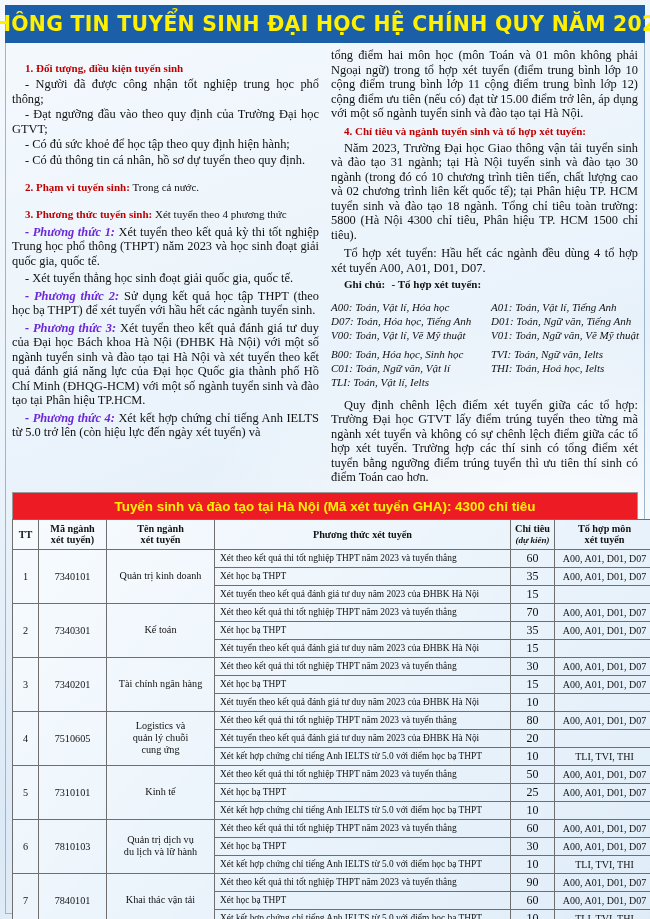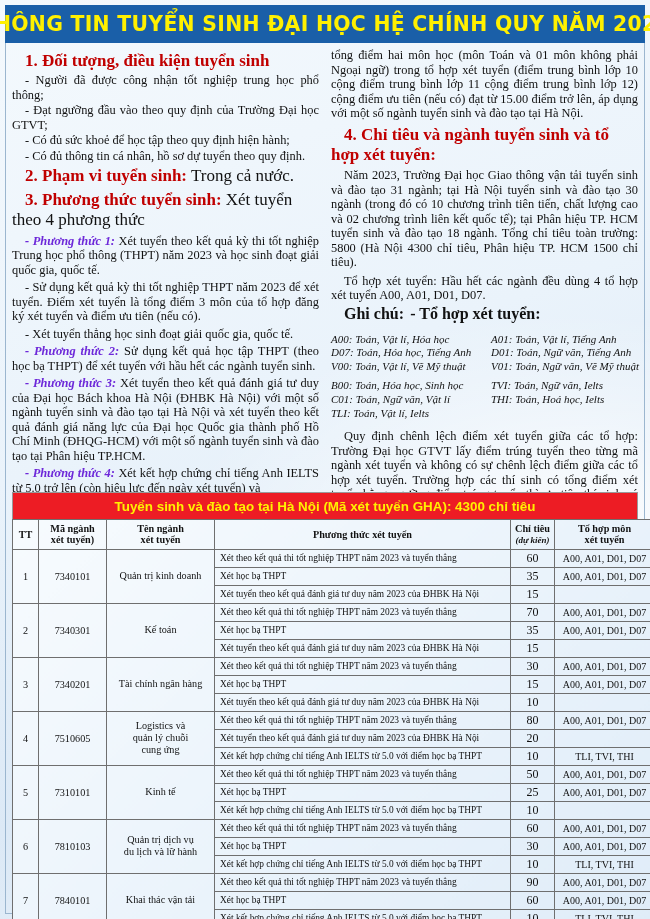--- a/index.html
+++ b/index.html
@@ -39,26 +39,26 @@
   }
   
   .cols{
     position:absolute;left:12px;top:48px;width:626px;height:430px;
     display:flex;gap:12px;
   }
   .col{width:307px;}
   p{margin:0 0 1px 0;line-height:1.17;font-size:12.4px;color:#111;text-align:justify;}
   p.ind{text-indent:13px;}
   .h-red{
-    color:#c00000;font-weight:bold;font-size:17px;
-    margin:3px 0 2px 0;text-indent:13px;line-height:1.2;
+    color:#c00000;font-weight:bold;font-size:11px;
+    margin:14px 0 2px 0;text-indent:13px;line-height:1.2;
   }
   .h-red .rest{color:#111;font-weight:normal;}
   .pt{color:#6d28d9;font-style:italic;font-weight:bold;}
-  .note-h{font-weight:bold;color:#111;font-size:16px;}
+  .note-h{font-weight:bold;color:#111;font-size:11px;}
   .combos{
     display:grid;grid-template-columns:158px 1fr;
     column-gap:2px;row-gap:0px;margin-top:9px;
   }
   .combos span{
     font-style:italic;font-size:11px;color:#111;line-height:1.27;
     white-space:nowrap;
   }
   .combos .gap{height:5px;grid-column:1 / -1;}
   
@@ -106,21 +106,20 @@
     <p class="ind">- Người đã được công nhận tốt nghiệp trung học phổ thông;</p>
     <p class="ind">- Đạt ngưỡng đầu vào theo quy định của Trường Đại học GTVT;</p>
     <p class="ind">- Có đủ sức khoẻ để học tập theo quy định hiện hành;</p>
     <p class="ind">- Có đủ thông tin cá nhân, hồ sơ dự tuyển theo quy định.</p>
 
     <div class="h-red"><span>2. Phạm vi tuyển sinh:</span><span class="rest"> Trong cả nước.</span></div>
 
     <div class="h-red"><span>3. Phương thức tuyển sinh:</span><span class="rest"> Xét tuyển theo 4 phương thức</span></div>
 
     <p class="ind" style="margin-top:3px"><span class="pt">- Phương thức 1:</span><span> Xét tuyển theo kết quả kỳ thi tốt nghiệp Trung học phổ thông (THPT) năm 2023 và học sinh đoạt giải quốc gia, quốc tế.</span></p>
-    <p class="ind" style="margin-top:3px">- Sử dụng kết quả kỳ thi tốt nghiệp THPT năm 2023 để xét tuyển. Điểm xét tuyển là tổng điểm 3 môn của tổ hợp đăng ký xét tuyển và điểm ưu tiên (nếu có).</p>
     <p class="ind" style="margin-top:3px">- Xét tuyển thẳng học sinh đoạt giải quốc gia, quốc tế.</p>
 
     <p class="ind" style="margin-top:3px"><span class="pt">- Phương thức 2:</span><span> Sử dụng kết quả học tập THPT (theo học bạ THPT) để xét tuyển với hầu hết các ngành tuyển sinh.</span></p>
 
     <p class="ind" style="margin-top:3px"><span class="pt">- Phương thức 3:</span><span> Xét tuyển theo kết quả đánh giá tư duy của Đại học Bách khoa Hà Nội (ĐHBK Hà Nội) với một số ngành tuyển sinh và đào tạo tại Hà Nội và xét tuyển theo kết quả đánh giá năng lực của Đại học Quốc gia thành phố Hồ Chí Minh (ĐHQG-HCM) với một số ngành tuyển sinh và đào tạo tại Phân hiệu TP.HCM.</span></p>
 
     <p class="ind" style="margin-top:3px"><span class="pt">- Phương thức 4:</span><span> Xét kết hợp chứng chỉ tiếng Anh IELTS từ 5.0 trở lên (còn hiệu lực đến ngày xét tuyển) và</span></p>
   </div>
 
   <div class="col">

